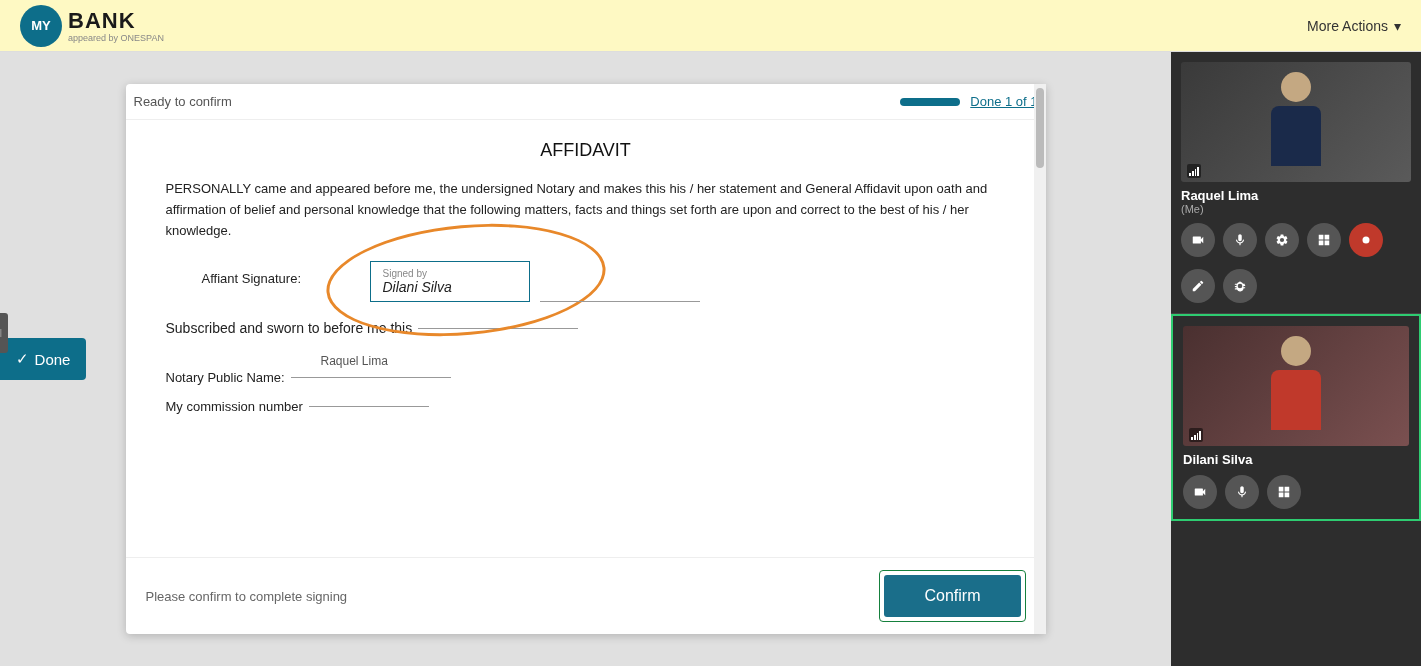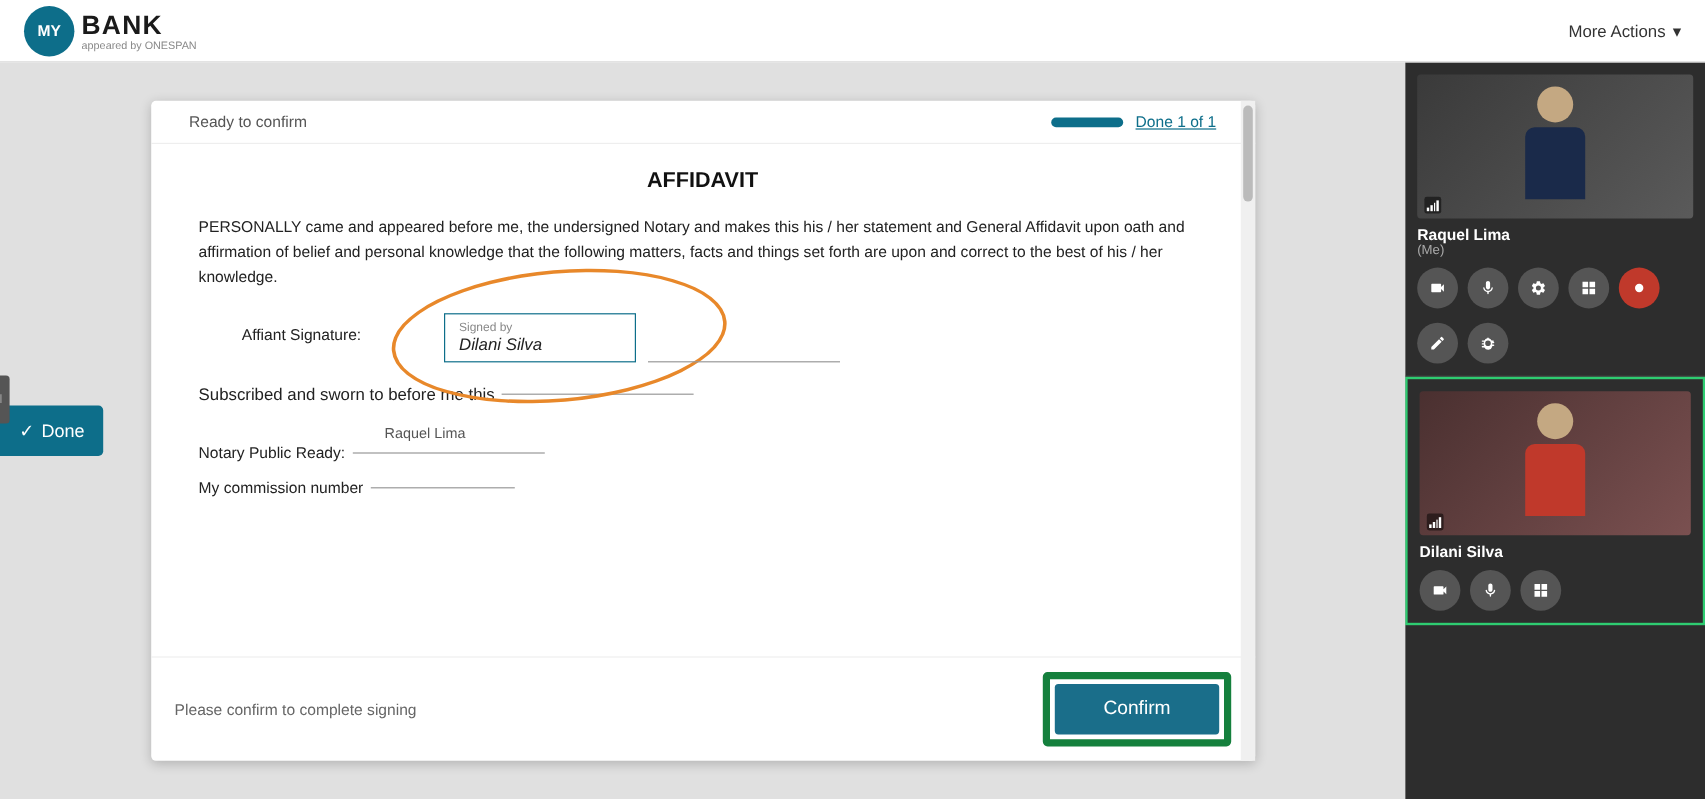--- a/index.html
+++ b/index.html
@@ -1,21 +1,21 @@
 <!DOCTYPE html>
 <html><head>
   <meta charset="utf-8">
   <style>
     * { box-sizing: border-box; margin: 0; padding: 0; }
     body { font-family: Arial, sans-serif; background: #e8e8e8; width: 1421px; height: 666px; overflow: hidden; display: flex; flex-direction: column; }
 
     
     .top-nav {
       height: 52px;
-      background: #ffffff;
+      background: #fef9c3;
       display: flex;
       align-items: center;
       justify-content: space-between;
       padding: 0 20px;
       border-bottom: 1px solid #ddd;
       flex-shrink: 0;
     }
     .logo-area {
       display: flex;
       align-items: center;
@@ -77,21 +77,21 @@
       background: #fff;
       width: 920px;
       height: 550px;
       border-radius: 4px;
       box-shadow: 0 2px 10px rgba(0,0,0,0.2);
       position: relative;
       display: flex;
       flex-direction: column;
     }
     .doc-header {
-      padding: 10px 32px;
+      padding: 10px 8px;
       display: flex;
       align-items: center;
       justify-content: space-between;
       border-bottom: 1px solid #eee;
       font-size: 13px;
       color: #555;
     }
     .done-link {
       color: #0d6e8a;
       text-decoration: underline;
@@ -108,21 +108,21 @@
     }
     .doc-body {
       flex: 1;
       padding: 20px 40px;
       overflow: hidden;
       position: relative;
     }
     .doc-title {
       text-align: center;
       font-size: 18px;
-      font-weight: bold;
+      font-weight: normal;
       margin-bottom: 18px;
       color: #111;
     }
     .doc-paragraph {
       font-size: 13px;
       color: #222;
       line-height: 1.6;
       margin-bottom: 20px;
     }
     .signature-row {
@@ -230,21 +230,21 @@
       display: flex;
       align-items: center;
       justify-content: space-between;
       border-top: 1px solid #eee;
     }
     .footer-text {
       font-size: 13px;
       color: #666;
     }
     .confirm-btn-wrapper {
-      border: 6px solid #15803d;
+      border: 1px solid #15803d;
       padding: 4px;
       border-radius: 4px;
     }
     .confirm-btn {
       background: #1a6e8a;
       color: #fff;
       border: none;
       padding: 12px 40px;
       font-size: 16px;
       border-radius: 3px;
@@ -463,21 +463,21 @@
         </div>
 
         <div class="sworn-row">
           <span>Subscribed and sworn to before me this</span>
           <span class="sworn-line"></span>
         </div>
 
         <div class="notary-row">
           <div class="notary-name-above">Raquel Lima</div>
           <div class="notary-label-row">
-            <span>Notary Public Ready:</span>
+            <span>Notary Public Name:</span>
             <span class="notary-line"></span>
           </div>
         </div>
 
         <div class="commission-row">
           <span>My commission number</span>
           <span class="commission-line"></span>
         </div>
 
       </div>

